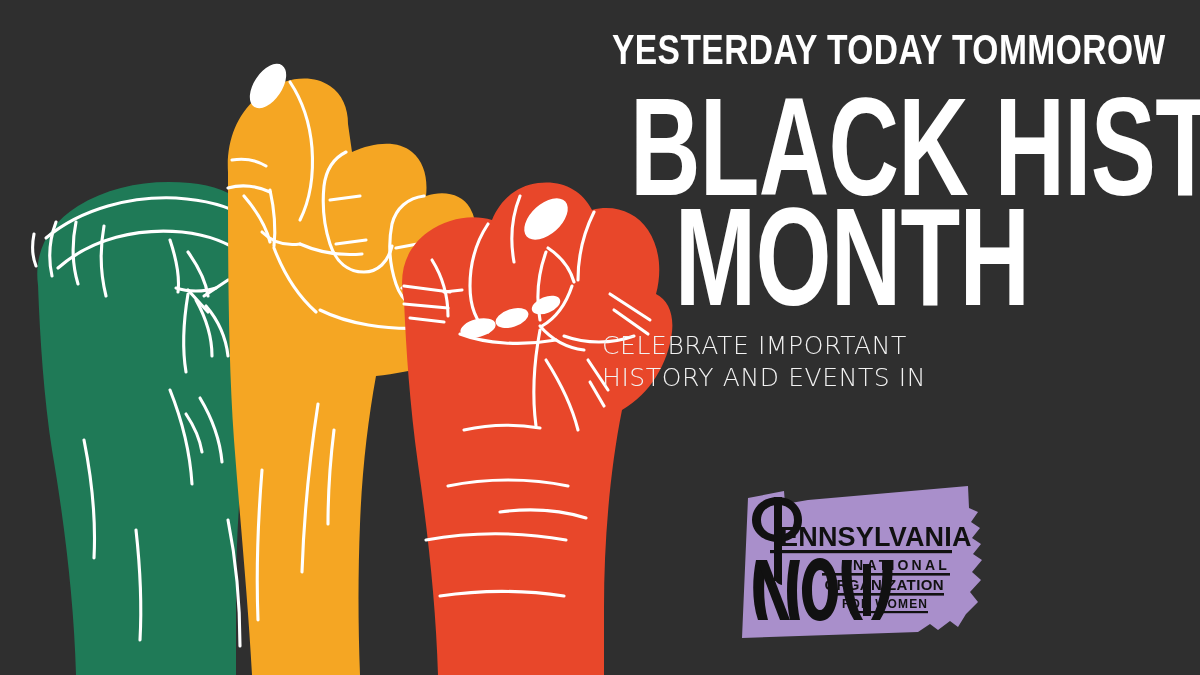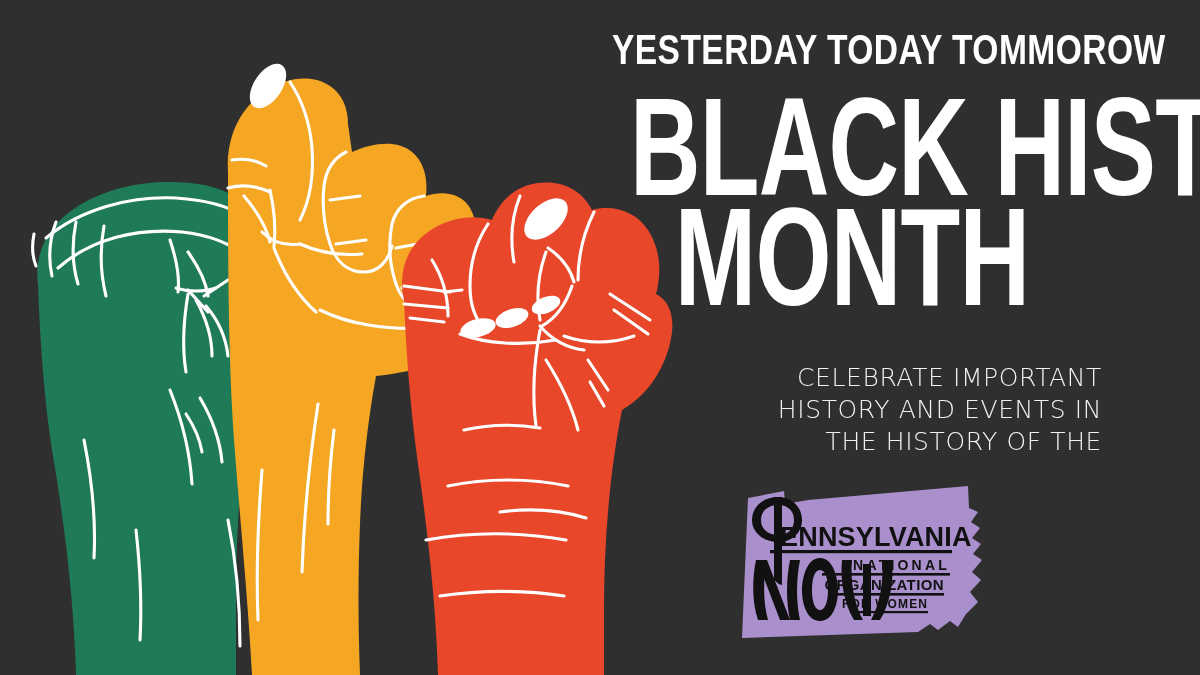--- a/index.html
+++ b/index.html
@@ -76,28 +76,27 @@
     font-size: 132px;
     line-height: 118px;
     transform: scaleX(0.74) scaleY(1.06);
   }
 
   .subcopy {
     position: absolute;
     left: 50px;
     top: 330px;
     width: 500px;
-    text-align: right;
+    text-align: left;
     color: #f2f2f2;
     font-family: "DejaVu Sans", sans-serif;
     font-weight: 300;
     font-size: 25px;
     line-height: 32px;
     letter-spacing: 0.6px;
-    margin-top: 32px;
   }
   .subcopy div { white-space: nowrap; }
 
   
   #logo {
     position: absolute;
     left: 170px;
     top: 480px;
     width: 270px;
     height: 165px;
@@ -269,21 +268,20 @@
 
     <div class="tagline">YESTERDAY TODAY TOMMOROW</div>
 
     <div class="headline-1">BLACK HISTORY</div>
 
     <div class="headline-2">MONTH</div>
 
     <div class="subcopy">
       <div>CELEBRATE IMPORTANT</div>
       <div>HISTORY AND EVENTS IN</div>
-      <div>THE HISTORY OF THE</div>
     </div>
 
     <svg id="logo" viewBox="0 0 270 165">
 
       <path fill="#a98fcb" d="M 26 18
                L 62 11
                L 63 24
                L 86 20
                L 246 6
                L 247 28

